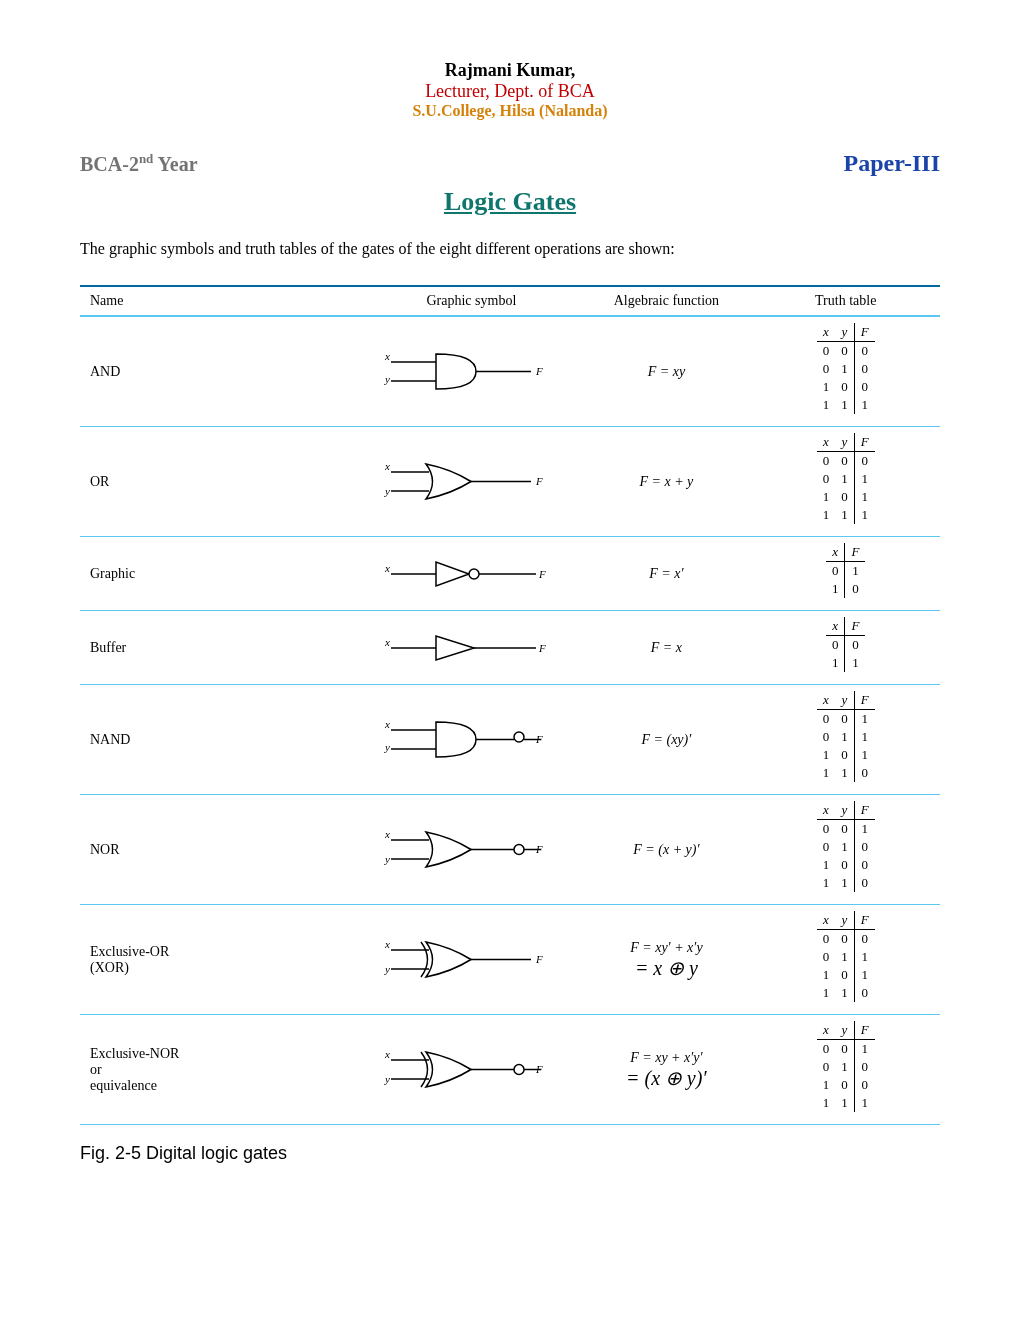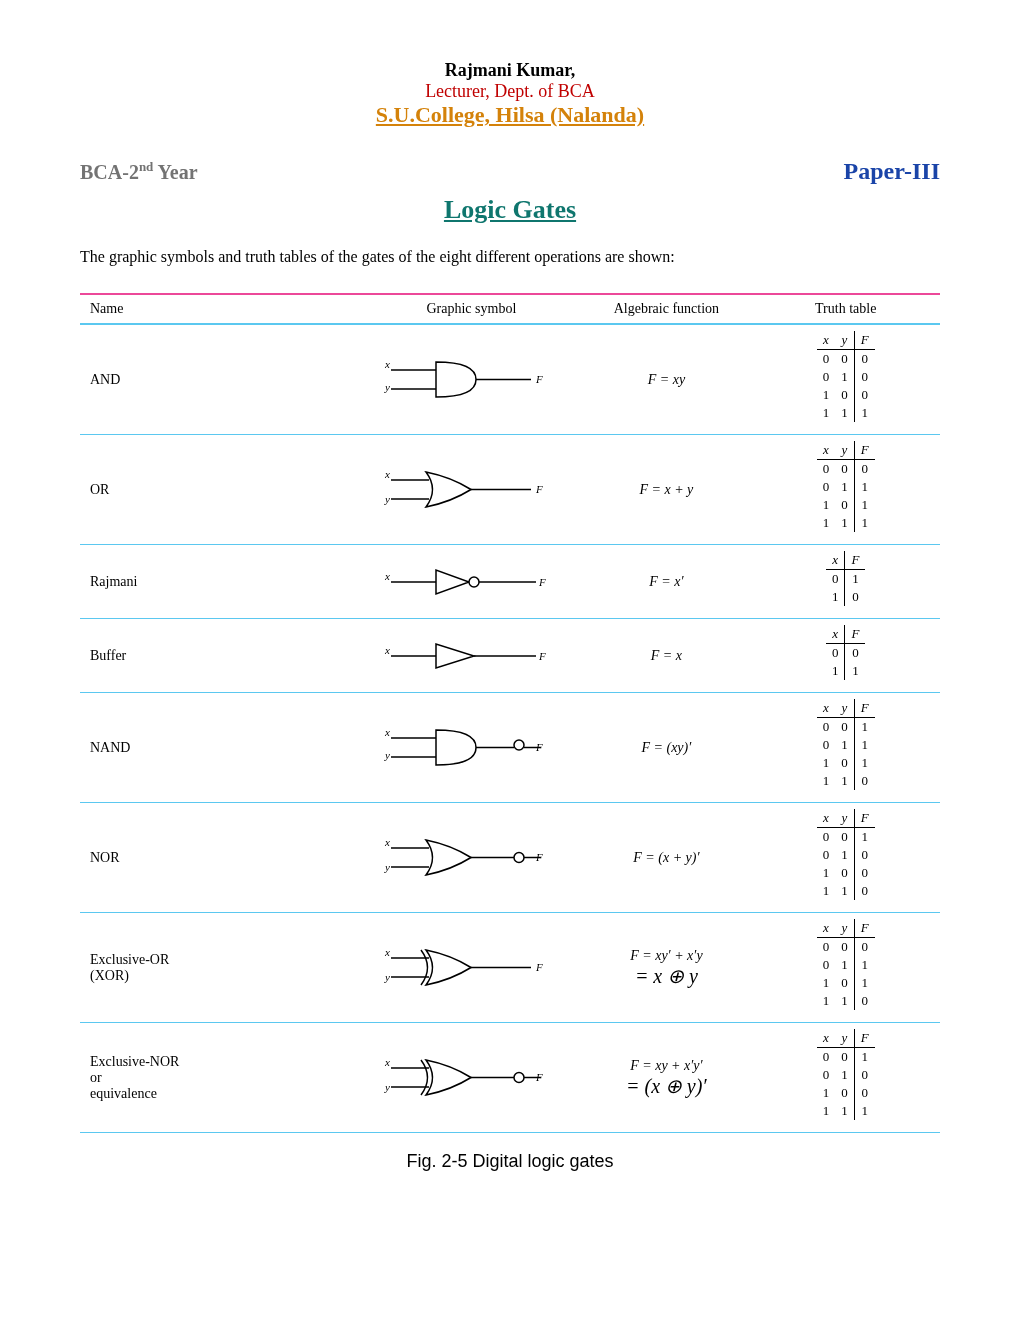--- a/index.html
+++ b/index.html
@@ -20,23 +20,22 @@
       font-size: 18px;
       color: #000;
     }
     .header .dept {
       font-weight: normal;
       font-size: 18px;
       color: #c00000;
     }
     .header .college {
       font-weight: bold;
-      font-size: 22px;
+      font-size: 16px;
       color: #d4820a;
-      text-decoration: underline;
     }
     .header .university {
       font-weight: bold;
       font-size: 18px;
       color: #1a44a8;
     }
     .year-paper {
       display: flex;
       justify-content: space-between;
       align-items: baseline;
@@ -69,21 +68,21 @@
       margin-bottom: 24px;
       line-height: 1.5;
     }
     
     .gates-table {
       width: 100%;
       border-collapse: collapse;
       font-size: 14px;
     }
     .gates-table thead tr {
-      border-top: 2px solid #ec4899;
+      border-top: 2px solid #0369a1;
       border-bottom: 2px solid #5bc8f0;
       margin-top: 16px;
     }
     .gates-table thead th {
       padding: 6px 4px;
       text-align: center;
       font-weight: normal;
       font-size: 14px;
     }
     .gates-table th.name-col { text-align: left; padding-left: 10px; }
@@ -136,21 +135,20 @@
     }
     .truth-inner td.vline {
       border-left: 1px solid #000;
     }
     
     .gate-svg {
       display: block;
       margin: 0 auto;
     }
     .fig-caption {
-      text-align: center;
       font-size: 18px;
       font-family: Arial, sans-serif;
       margin-top: 18px;
       color: #000;
     }
     .func-text {
       font-style: italic;
       font-size: 14px;
     }
     .func-line2 {
@@ -282,21 +280,21 @@
                 </tr>
                 <tr>
                   <td>1</td>
                   <td>1</td>
                   <td class="vline">1</td>
                 </tr>
               </tbody>
             </table></div></td>
   </tr>
       <tr class="gate-row">
-    <td class="name-col">Rajmani</td>
+    <td class="name-col">Graphic</td>
     <td class="symbol-col">
           <svg class="gate-svg" width="180" height="40" viewBox="0 0 180 40">
     <line x1="10" y1="20" x2="55" y2="20" stroke="black" stroke-width="1.5"></line>
     <polygon points="55,8 55,32 88,20" fill="white" stroke="black" stroke-width="1.5"></polygon>
     <circle cx="93" cy="20" r="5" fill="white" stroke="black" stroke-width="1.5"></circle>
     <line x1="98" y1="20" x2="155" y2="20" stroke="black" stroke-width="1.5"></line>
     <text x="4" y="18" font-size="11" font-style="italic" font-family="Times New Roman">x</text>
     <text x="158" y="24" font-size="11" font-style="italic" font-family="Times New Roman">F</text>
   </svg>
         </td>

